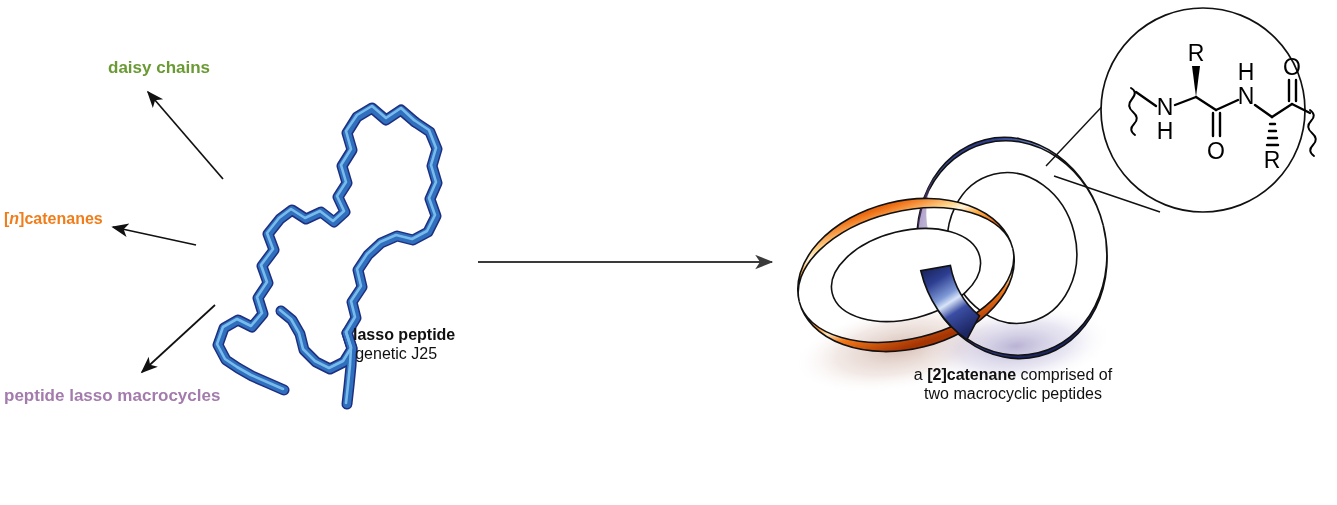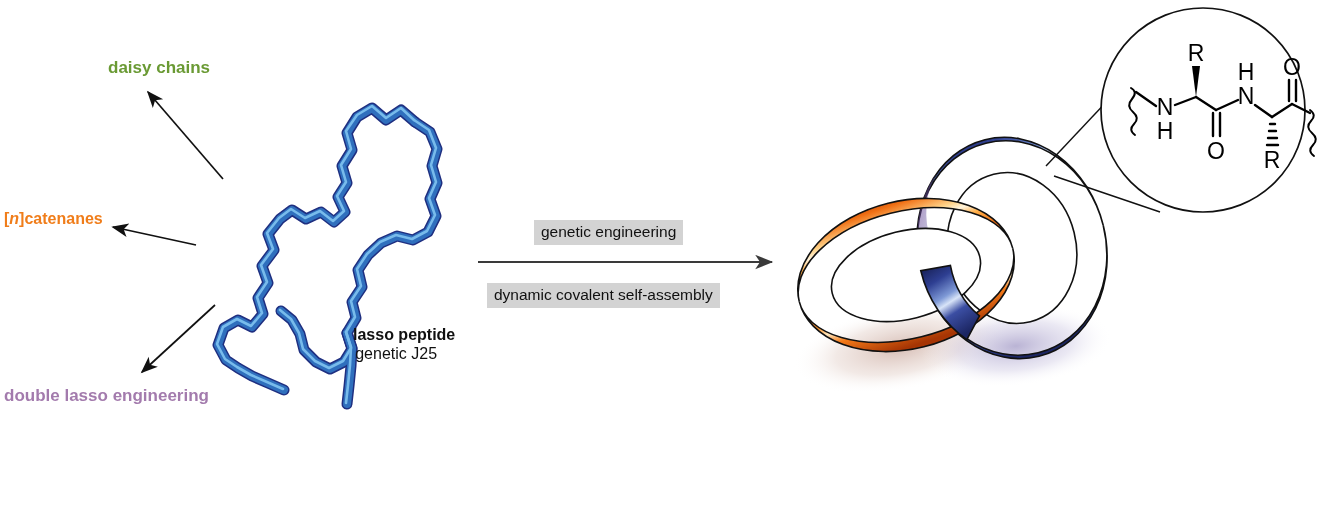--- a/index.html
+++ b/index.html
@@ -251,25 +251,27 @@
       <text x="1246" y="104">N</text>
       <text x="1272" y="168">R</text>
       <text x="1292" y="75">O</text>
     </g>
   </svg>
 
   <div class="lbl" id="label-daisy-chains">daisy chains</div>
 
   <div class="lbl" id="label-n-catenanes"><span>[</span><span class="it">n</span><span>]catenanes</span></div>
 
-  <div class="lbl" id="label-double-lasso">double lasso engineering</div>
+  <div class="lbl" id="label-double-lasso">peptide lasso macrocycles</div>
 
   <div class="lbl" id="caption-lasso">
     <span class="b">lasso peptide</span>
     <span class="s">genetic J25</span>
   </div>
 
-  <div class="arrowlbl" id="arrow-label-genetic">genetic engineering</div>
-
-  <div class="arrowlbl" id="arrow-label-dynamic">dynamic covalent self-assembly</div>
-
+
+
+  <div class="lbl" id="caption-catenane">
+    <span>a </span><b>[2]catenane</b><span> comprised of</span><br>
+    <span>two macrocyclic peptides</span>
+  </div>
 
 </div>
 
 </body></html>

